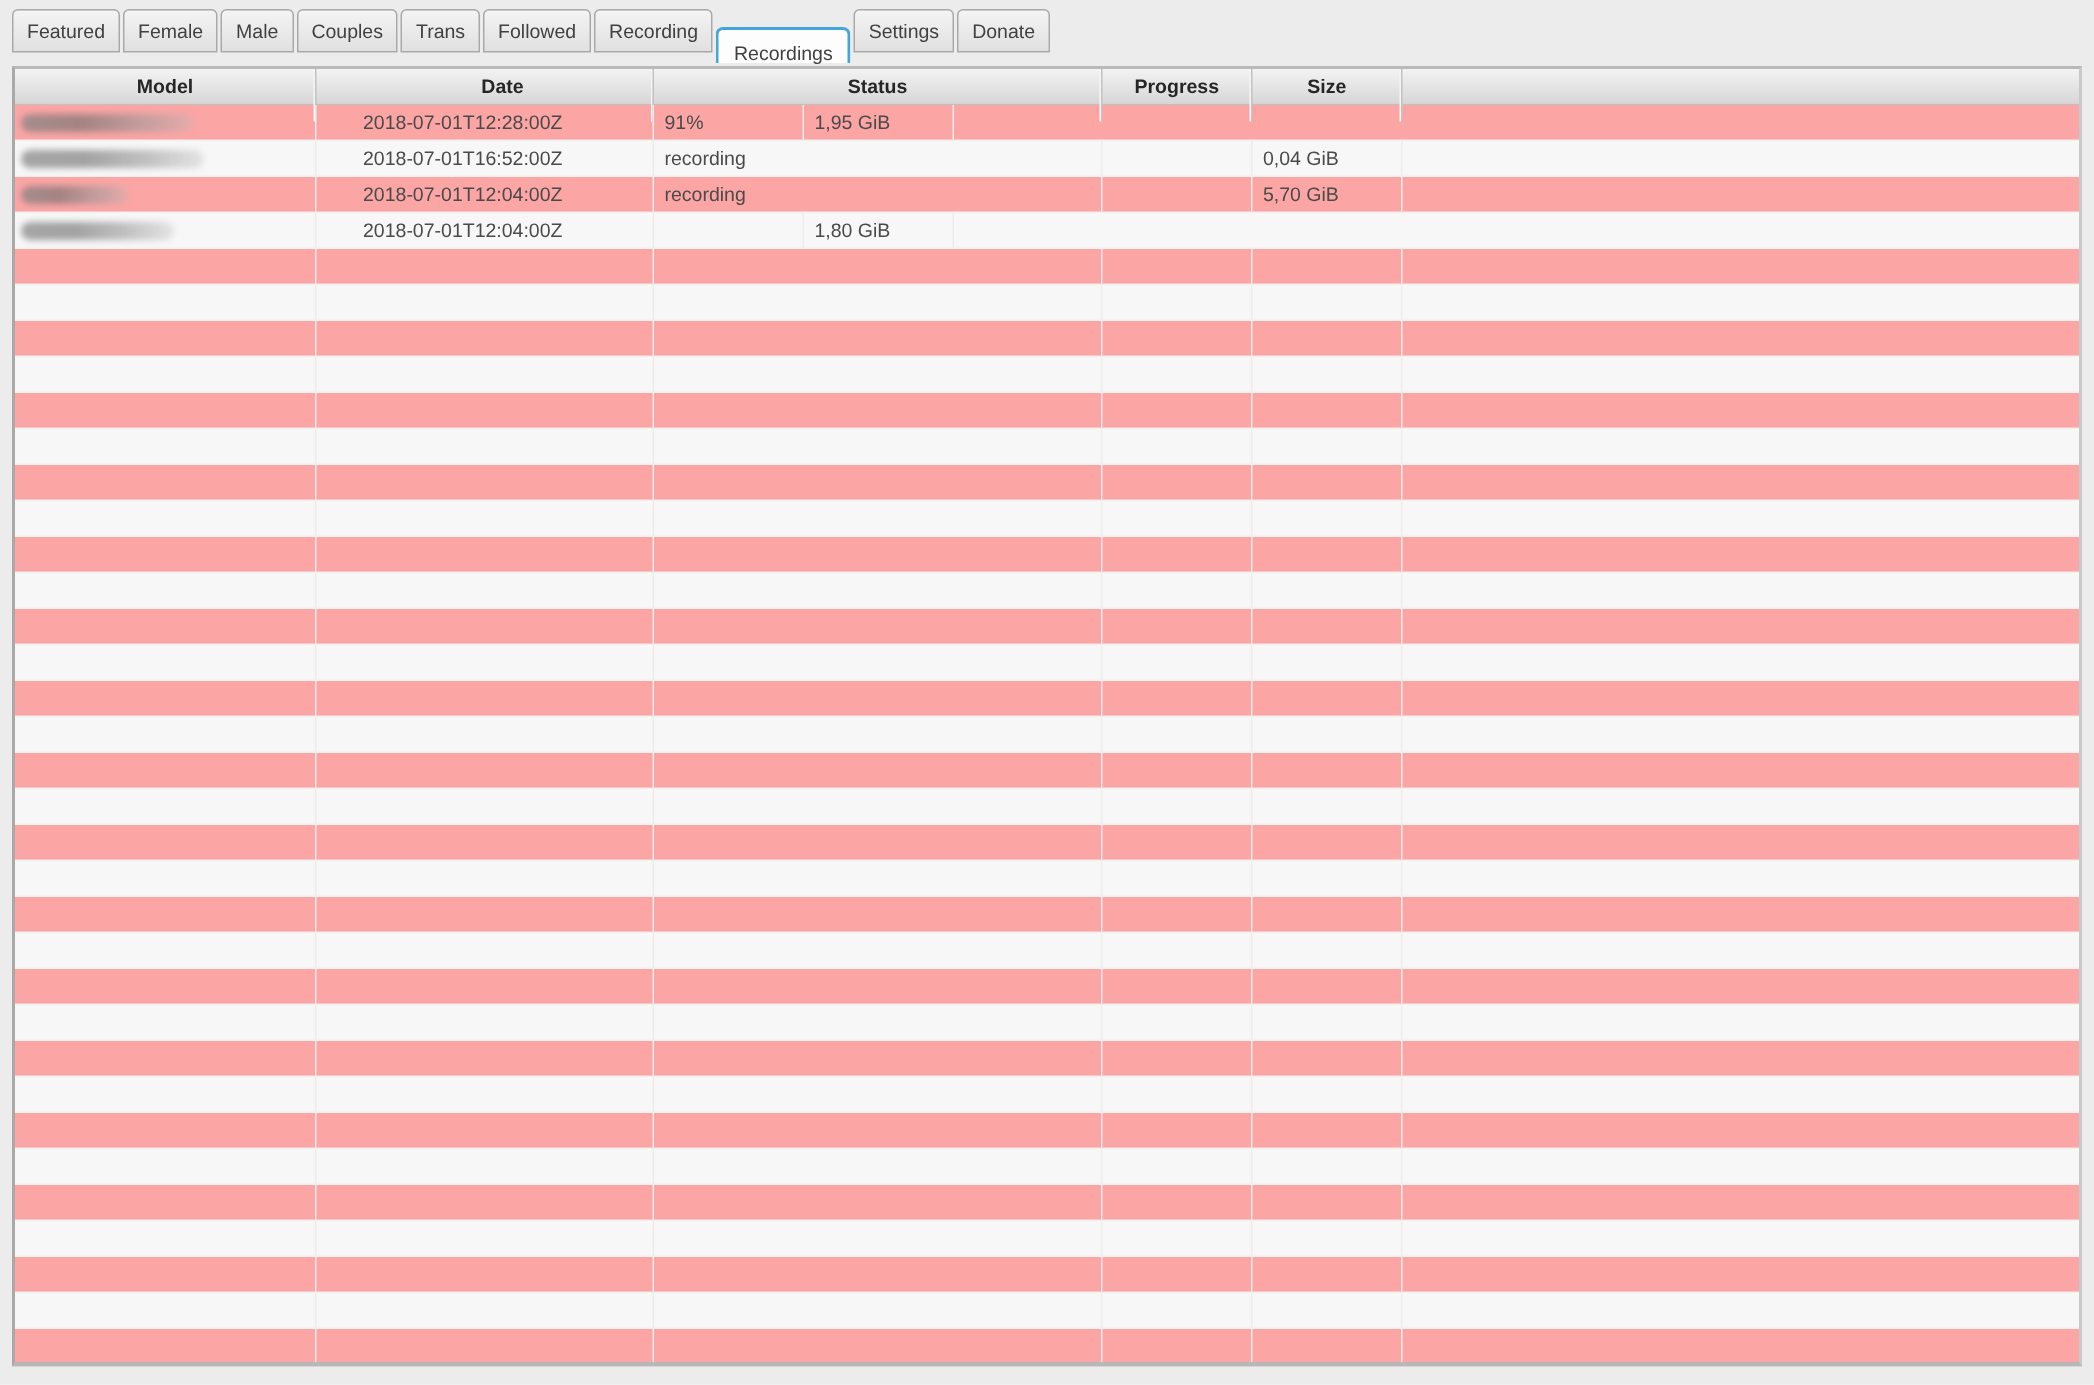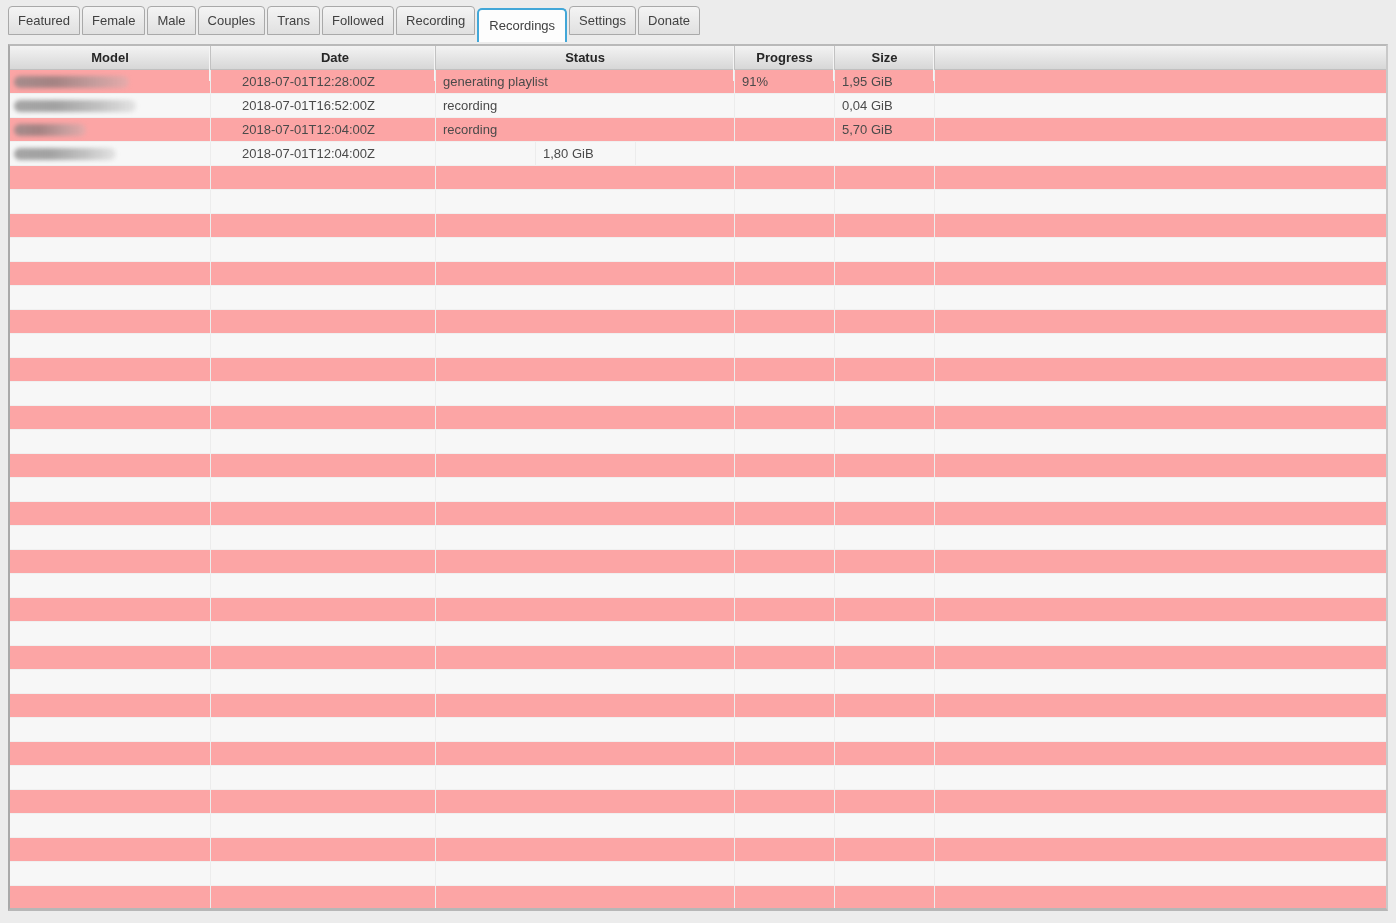--- a/index.html
+++ b/index.html
@@ -26,21 +26,21 @@
     padding: 0 9px;
     line-height: 27px;
     background: linear-gradient(#f4f4f4, #e0e0e0);
     border: 1px solid #a9a9a9;
     border-radius: 4px 4px 0 0;
     color: #414141;
     cursor: default;
     white-space: nowrap;
   }
   .tab.selected {
-    height: 34px;
+    height: 24px;
     margin-bottom: 0;
     padding: 0 10px;
     line-height: 32px;
     background: #fdfdfd;
     border: 2px solid #42a7d8;
     border-bottom: none;
     border-radius: 5px 5px 0 0;
     position: relative;
     z-index: 2;
   }
@@ -132,21 +132,20 @@
     <div class="th filler"></div>
   </div>
 
   <div class="tbody">
 
     <div class="tr">
       <div class="td c-model">
         <div class="blur-streak" style="width: 115px;"></div>
       </div>
       <div class="td c-date">2018-07-01T12:28:00Z</div>
-      <div class="td c-status">generating playlist</div>
       <div class="td c-progress">91%</div>
       <div class="td c-size">1,95 GiB</div>
       <div class="td filler"></div>
     </div>
 
     <div class="tr">
       <div class="td c-model">
         <div class="blur-streak" style="width: 122px;"></div>
       </div>
       <div class="td c-date">2018-07-01T16:52:00Z</div>

